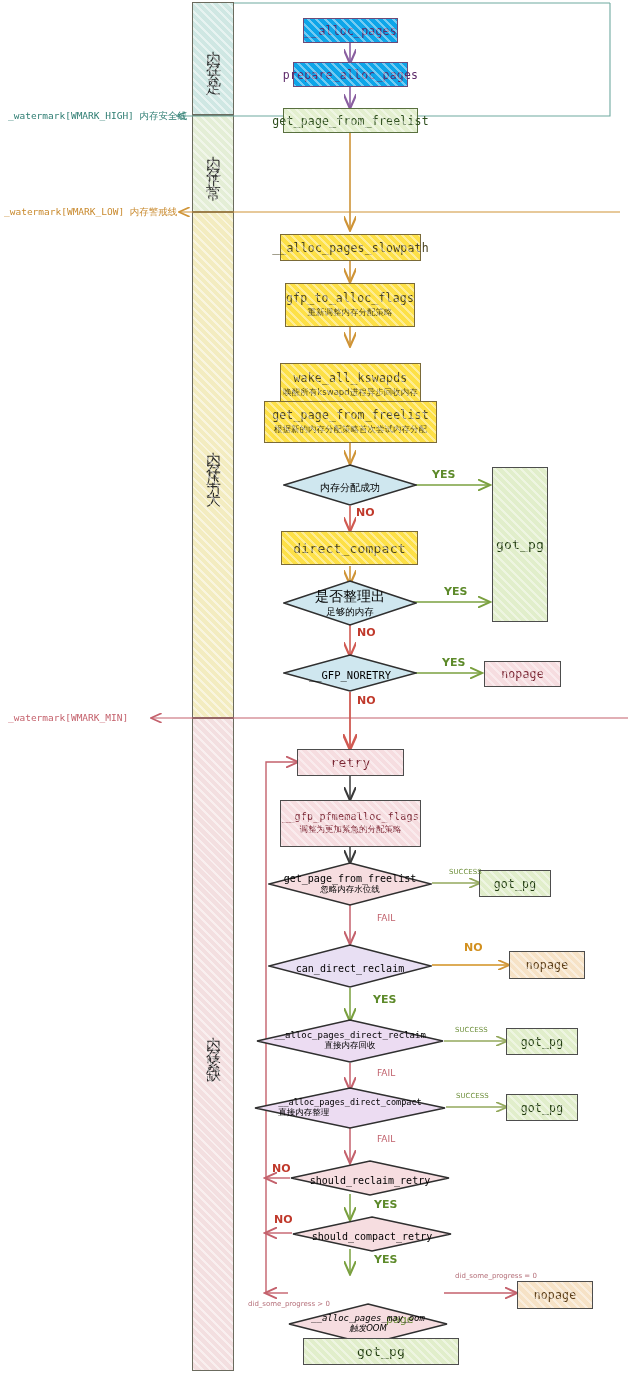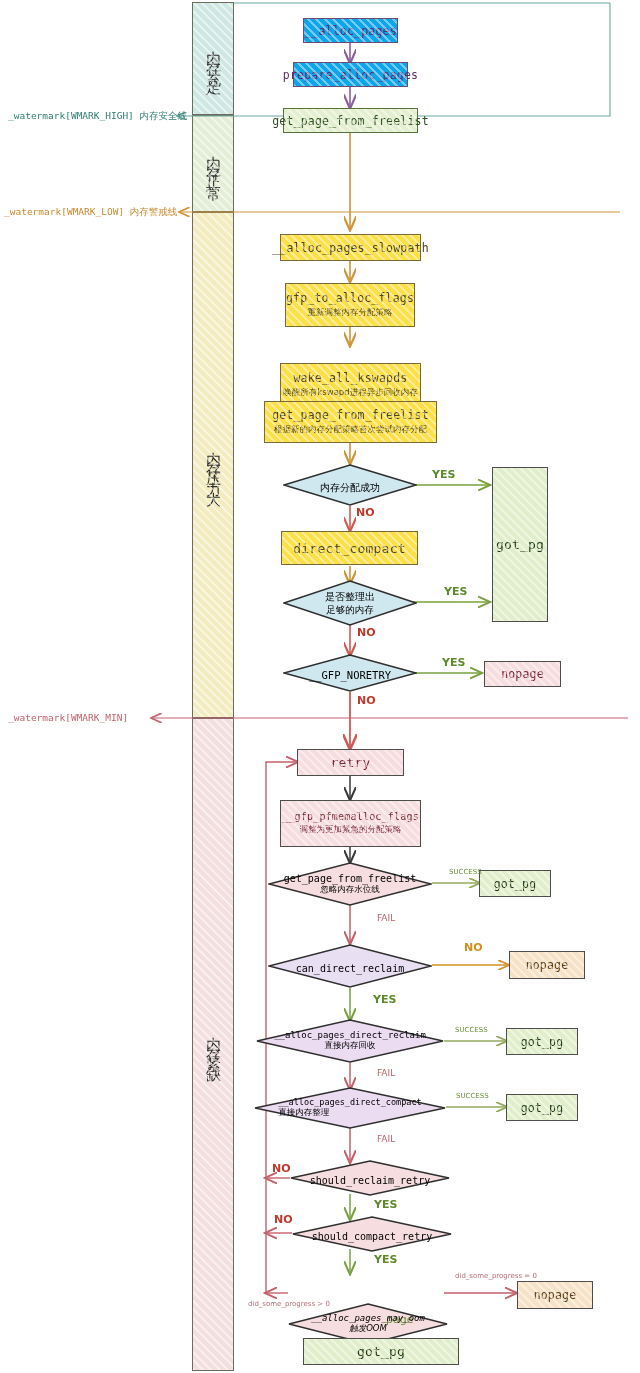--- a/index.html
+++ b/index.html
@@ -237,21 +237,21 @@
   <div class="node n-yellow" style="left:281px;top:531px;width:137px;height:34px;">
     <div class="tex"></div>
       <span class="t1 bigt">direct_compact</span>
   </div>
 
   <div class="dia" style="left:283px;top:580px;width:134px;height:46px;">
     <svg class="shape" viewBox="0 0 134 46">
         <polygon points="67,1 133,23 67,45 1,23" fill="#cfe7ef" stroke="#2f2f2f" stroke-width="1.6"></polygon>
       </svg>
     <div class="lbl" style="display:flex;flex-direction:column;align-items:center;">
-      <span class="t2" style="font-size:10px">是否整理出</span>
+      <span class="t2" style="font-size:14px">是否整理出</span>
       <span class="t2" style="font-size:9.5px">足够的内存</span>
     </div>
   </div>
 
   <div class="dia" style="left:283px;top:654px;width:134px;height:38px;">
     <svg class="shape" viewBox="0 0 134 38">
         <polygon points="67,1 133,19 67,37 1,19" fill="#cfe7ef" stroke="#2f2f2f" stroke-width="1.6"></polygon>
       </svg>
     <div class="lbl"><span class="t1">__GFP_NORETRY</span></div>
   </div>

